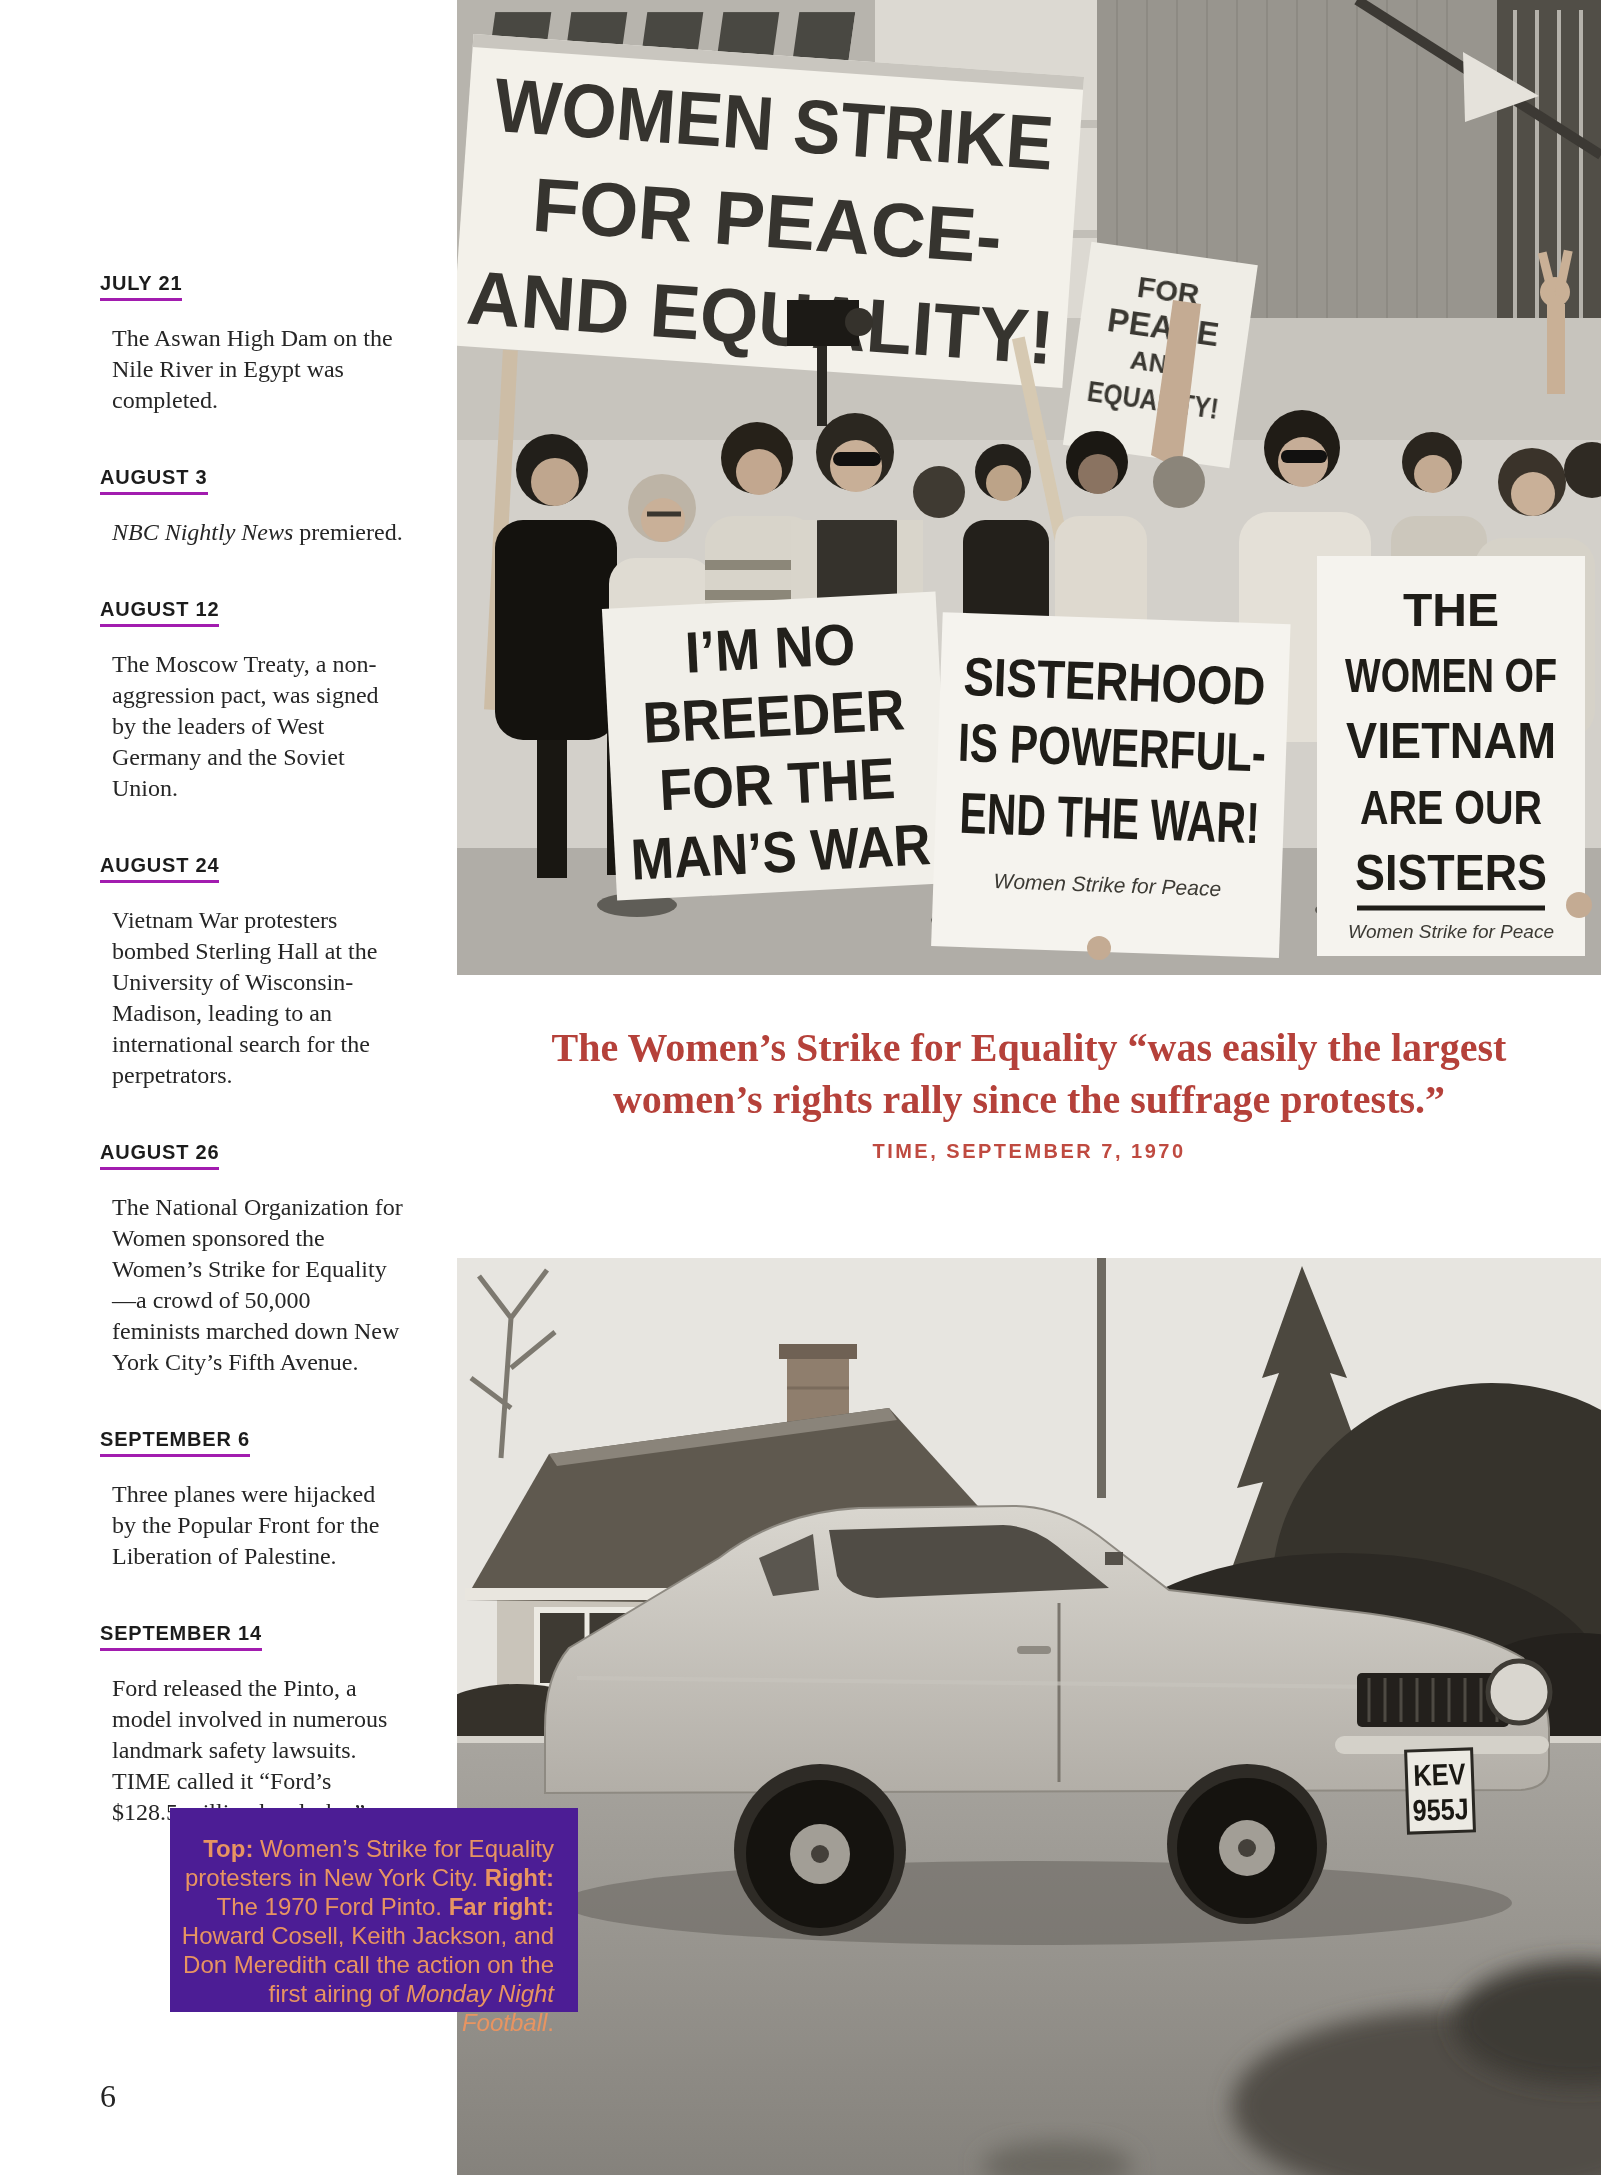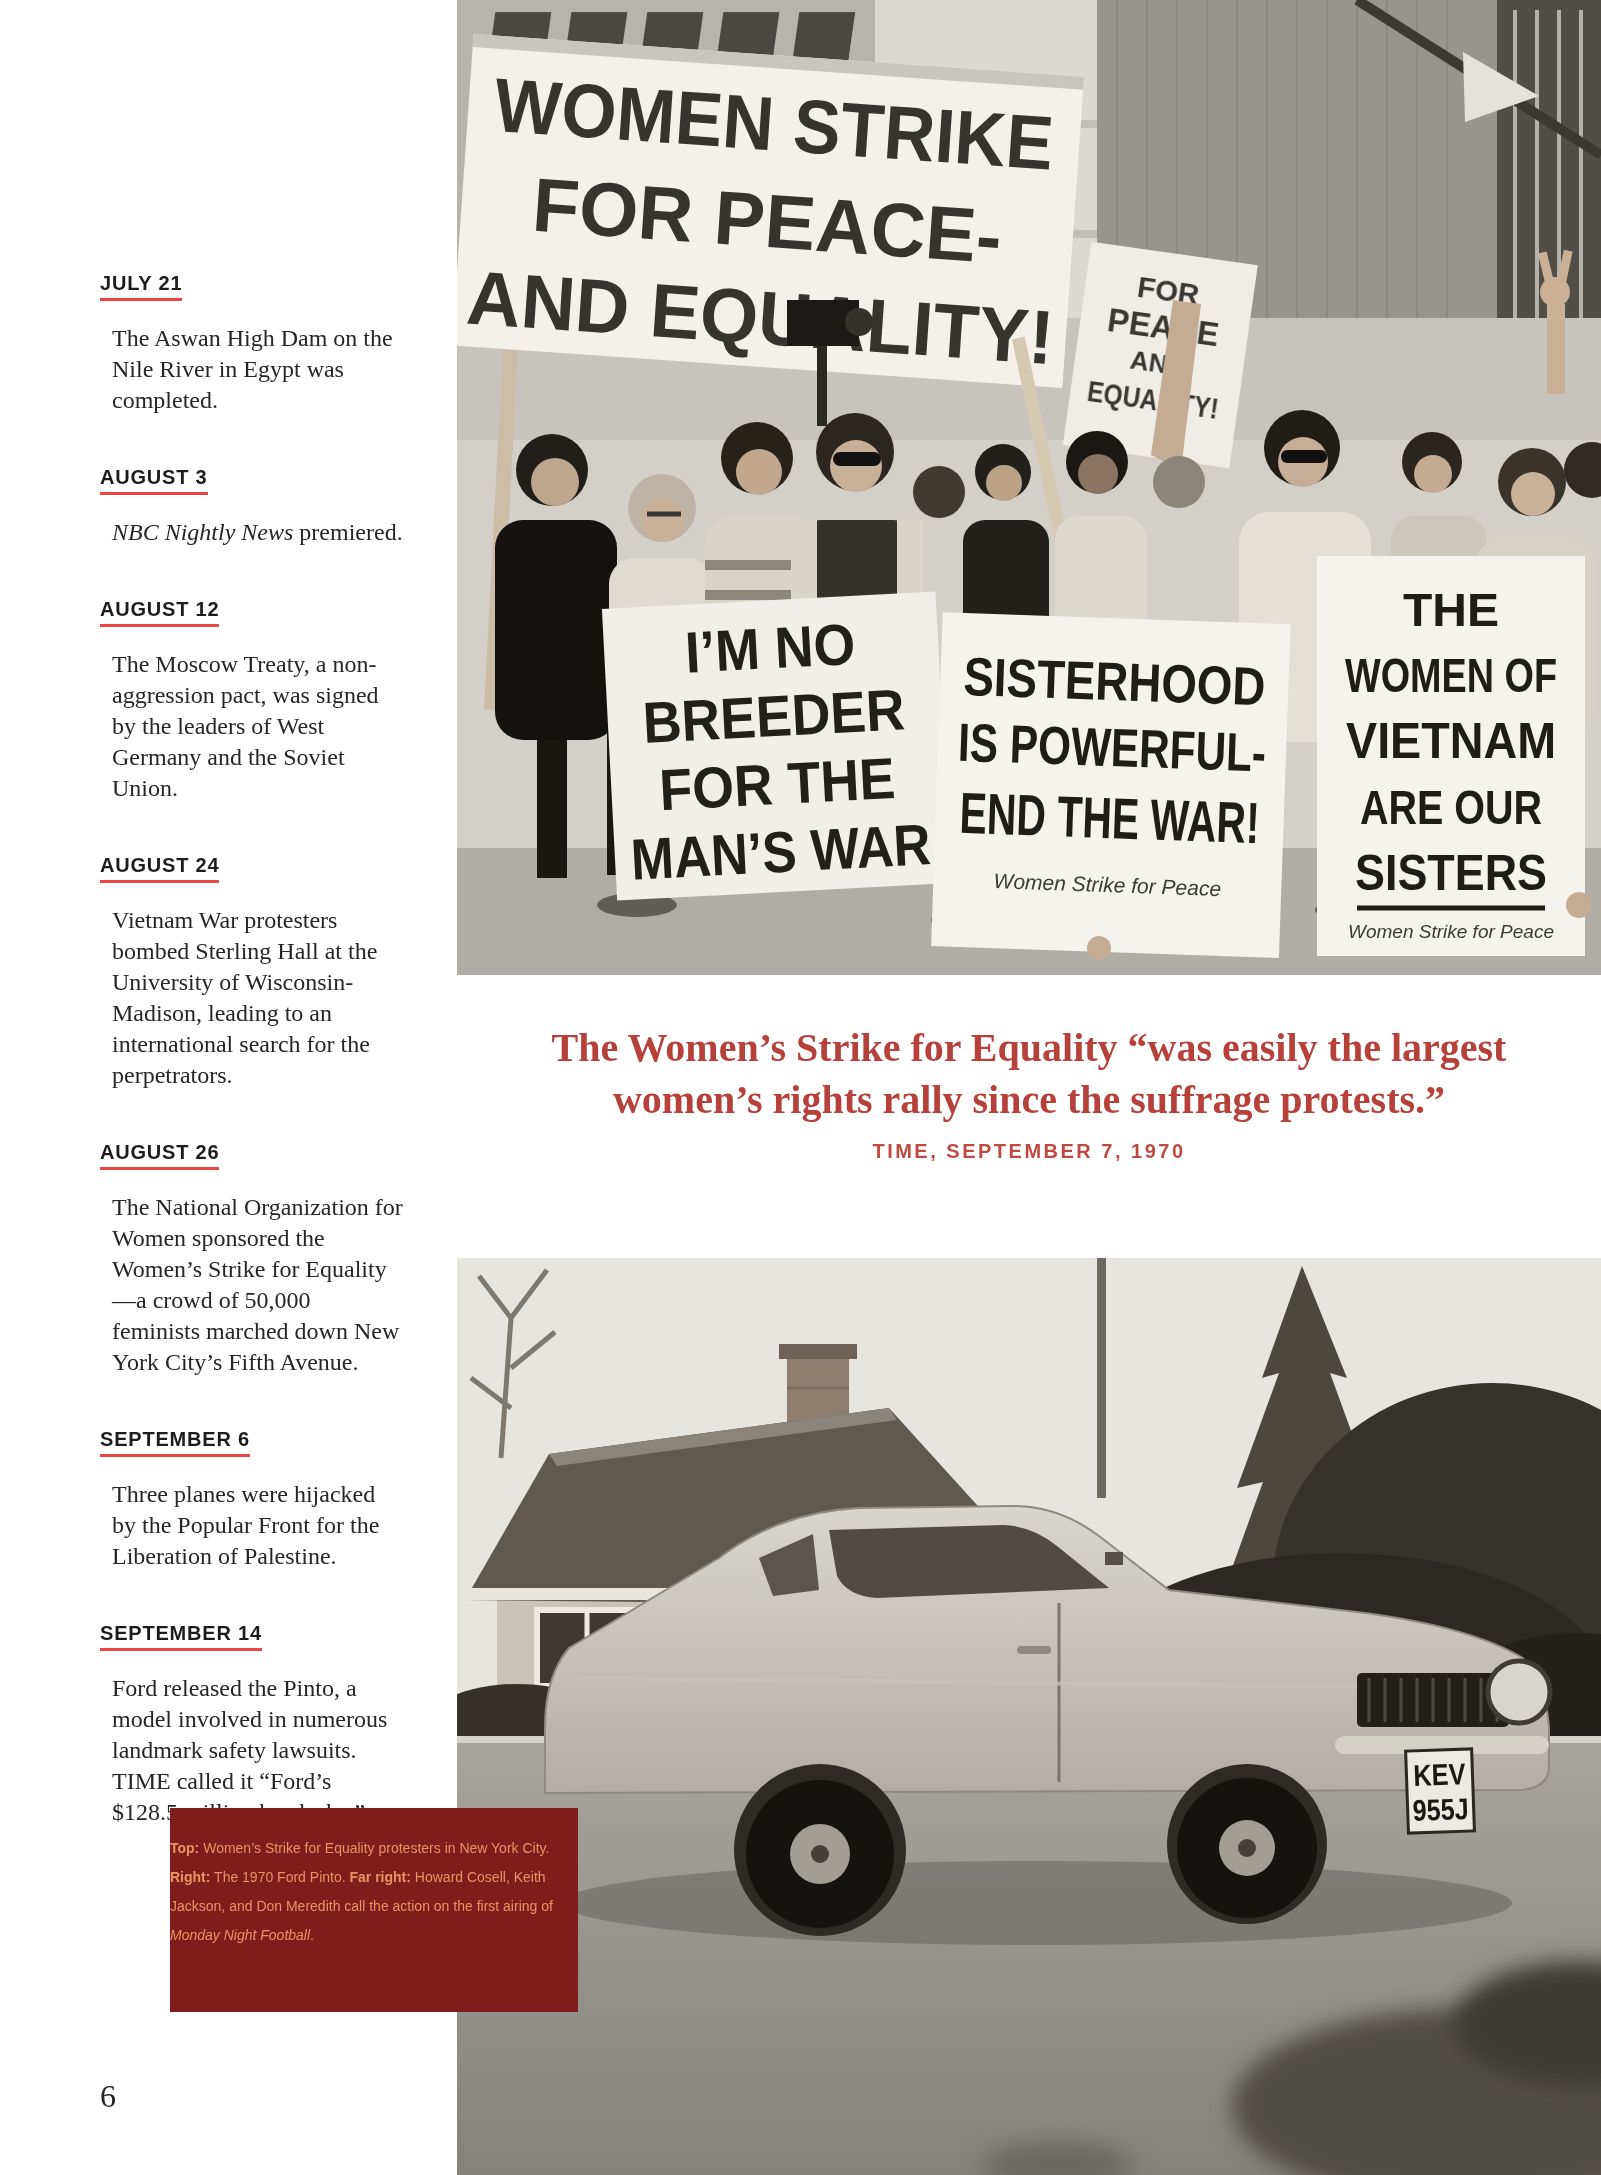--- a/index.html
+++ b/index.html
@@ -3,39 +3,39 @@
 <meta charset="utf-8">
 <style>
   html,body{margin:0;padding:0;background:#9a9a9a;}
   .page{position:relative;width:1601px;height:2175px;background:#ffffff;overflow:hidden;
         font-family:"Liberation Serif",serif;}
   
   .timeline{position:absolute;left:100px;top:272px;width:315px;}
   .entry{margin:0 0 50px 0;}
   .entry-date{display:inline-block;margin:0 0 10px 0;padding-bottom:3px;
               font-family:"Liberation Sans",sans-serif;font-weight:bold;font-size:20px;
-              letter-spacing:.8px;color:#1c1c1c;border-bottom:3px solid #ef4444;}
+              letter-spacing:.8px;color:#1c1c1c;border-bottom:3px solid #a21caf;}
   .entry-text{margin:12px;font-size:24px;line-height:31px;color:#262626;}
   .entry-text em{font-style:italic;}
   
   .photo-top{position:absolute;left:457px;top:0;width:1144px;height:975px;margin:0;}
   .photo-bottom{position:absolute;left:457px;top:1258px;width:1144px;height:917px;margin:0;}
   figure svg{display:block;width:100%;height:100%;}
   svg text{font-family:"Liberation Sans",sans-serif;font-weight:bold;}
   svg text.credit{font-weight:normal;font-style:italic;}
   
   .pullquote{position:absolute;left:457px;top:1022px;width:1144px;margin:0;text-align:center;}
   .quote-line{margin:0;font-family:"Liberation Serif",serif;font-weight:bold;font-size:40px;
               line-height:52px;color:#b5413a;}
   .quote-attr{display:block;margin-top:14px;font-family:"Liberation Sans",sans-serif;
               font-style:normal;font-weight:bold;font-size:20px;letter-spacing:2.5px;color:#bf4a40;text-align:center;}
   
-  .caption-box{position:absolute;left:170px;top:1808px;width:408px;height:204px;background:#7f1d1d;
-               box-sizing:border-box;padding:26px 24px 0 0;
-               font-family:"Liberation Sans",sans-serif;font-size:14px;line-height:29px;color:#e89461;}
+  .caption-box{position:absolute;left:170px;top:1808px;width:408px;height:204px;background:#4c1d95;
+               box-sizing:border-box;padding:26px 24px 0 0;text-align:right;
+               font-family:"Liberation Sans",sans-serif;font-size:24px;line-height:29px;color:#e89461;}
   .caption-box b{font-weight:bold;}
   .caption-box i{font-style:italic;}
   
   .page-number{position:absolute;left:100px;top:2078px;font-size:32px;color:#242424;}
 </style>
 </head>
 <body>
 
 <div class="page">
 

